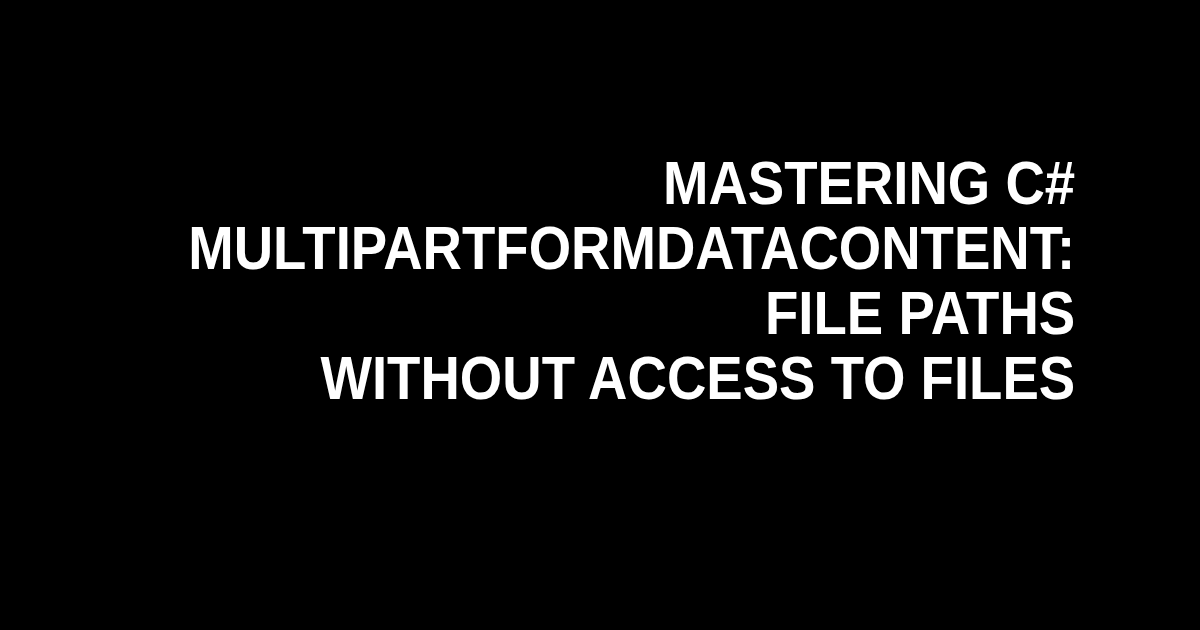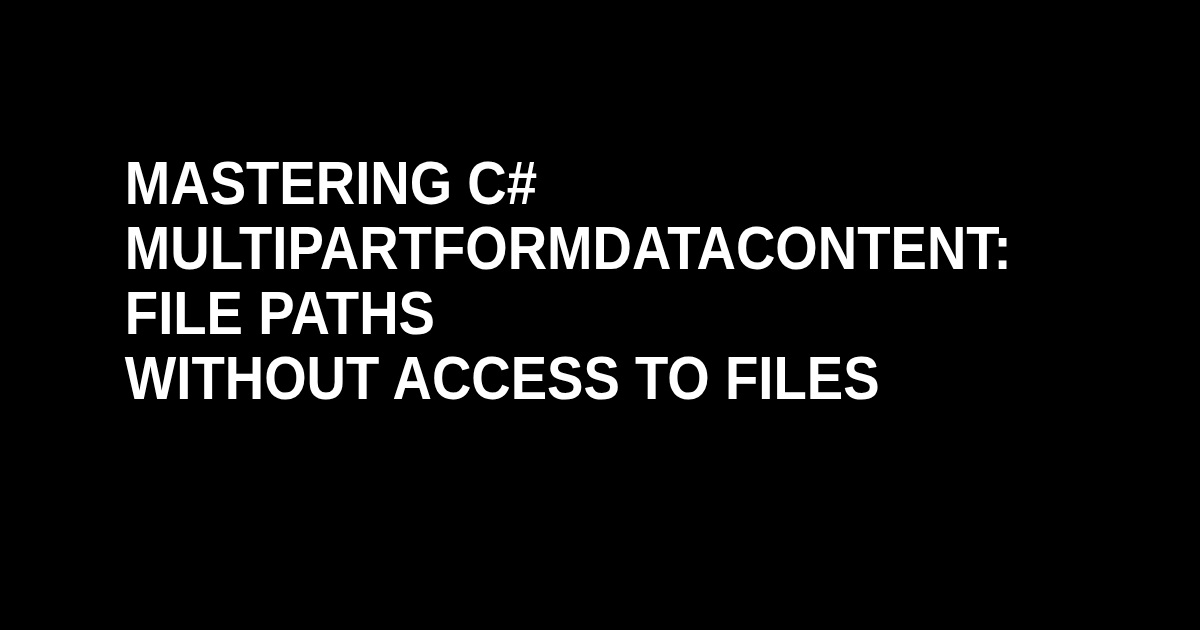--- a/index.html
+++ b/index.html
@@ -11,21 +11,21 @@
       width: 1200px;
       height: 630px;
       background-color: #000000;
       display: flex;
       align-items: center;
       justify-content: center;
       overflow: hidden;
     }
     .container {
       width: 100%;
-      text-align: left;
+      text-align: right;
       padding: 0 60px;
       transform: translateY(-35px);
     }
     .title {
       font-family: 'Arial Black', 'Impact', 'Helvetica Neue', sans-serif;
       font-weight: 900;
       font-stretch: condensed;
       color: #ffffff;
       text-transform: uppercase;
       font-size: 62px;

